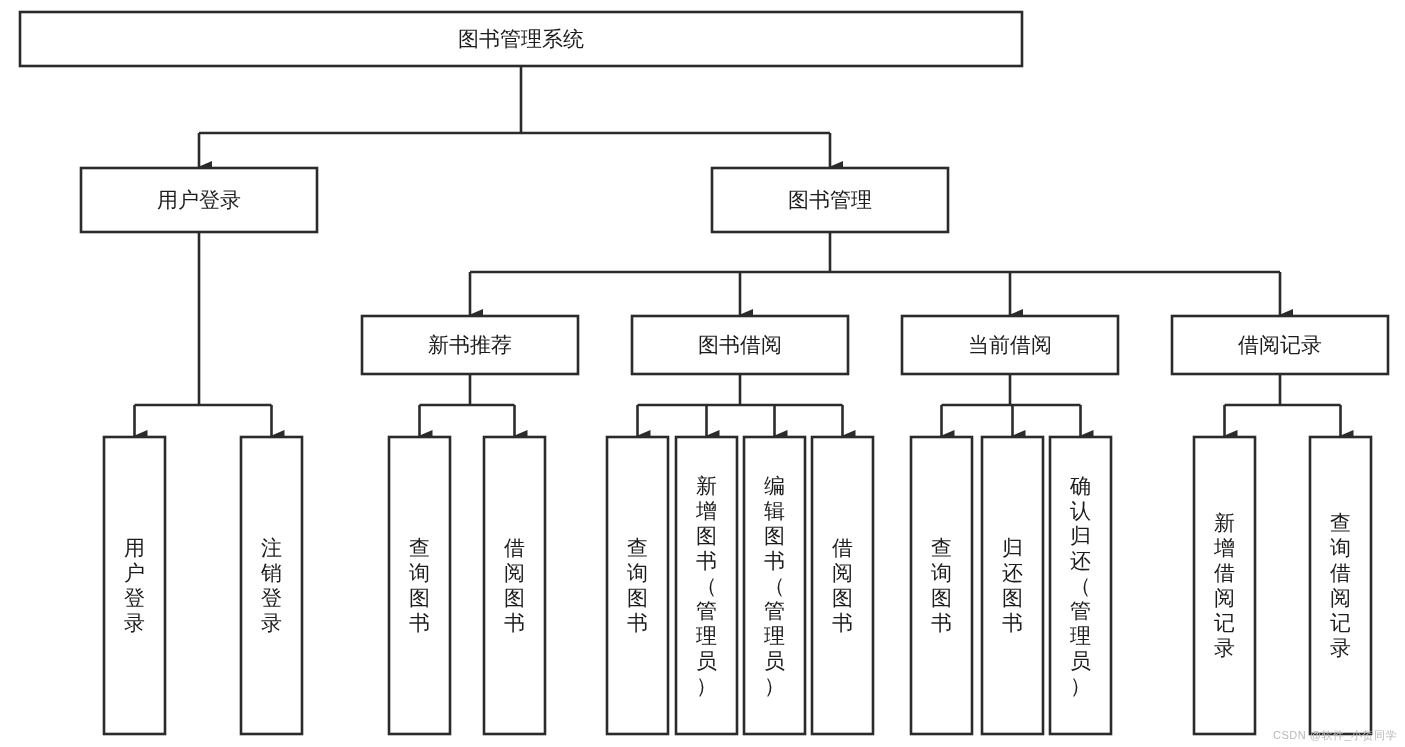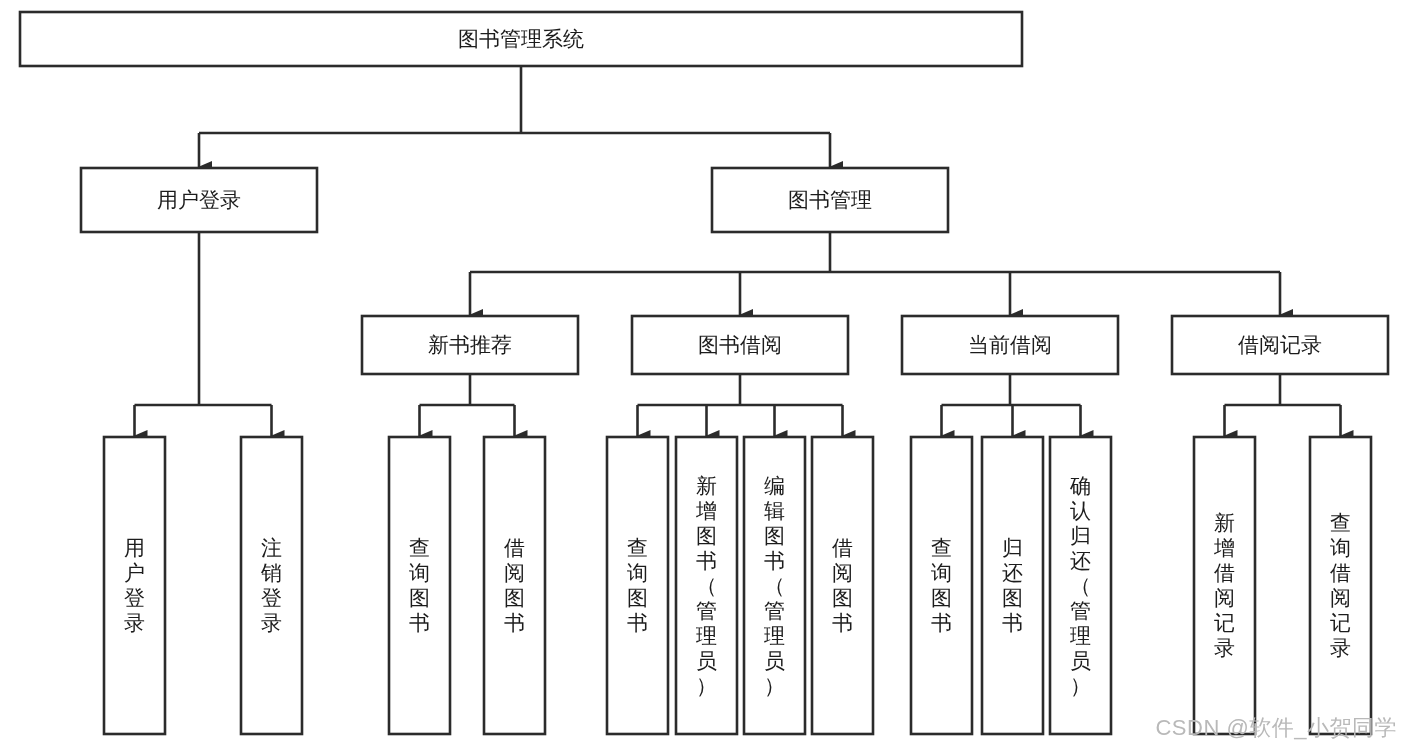--- a/index.html
+++ b/index.html
@@ -51,21 +51,21 @@
   }
   .arrow-head {
     fill: #2b2b2b;
     stroke: none;
   }
   .watermark {
     position: absolute;
     right: 8px;
     bottom: 4px;
     font-family: "Liberation Sans", "DejaVu Sans", sans-serif;
-    font-size: 22px;
+    font-size: 11px;
     color: #b9b9b9;
     white-space: nowrap;
     letter-spacing: 0.5px;
     user-select: none;
   }
 </style>
 </head>
 <body>
 
 <div id="diagram-root">

